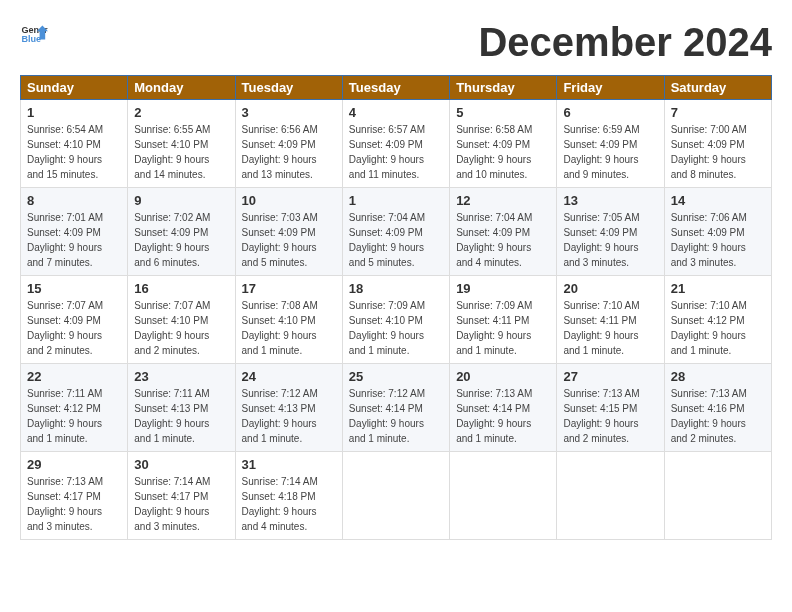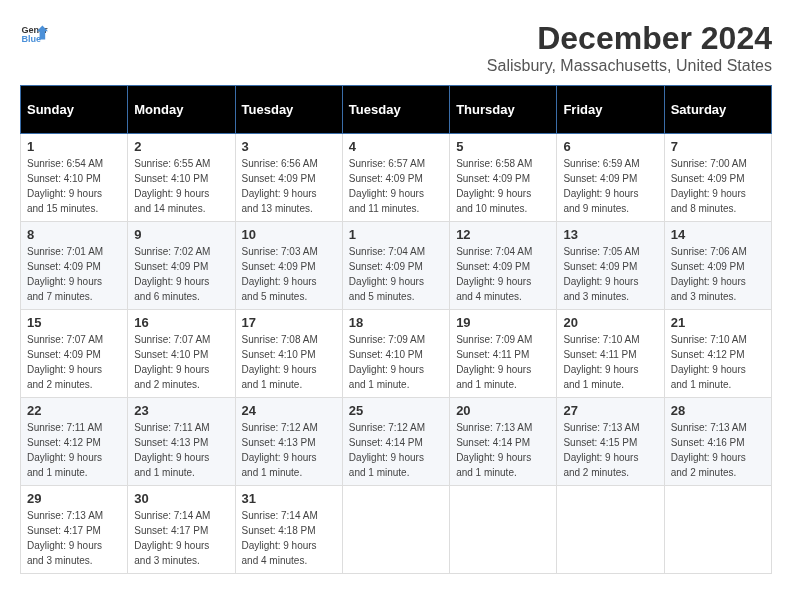--- a/index.html
+++ b/index.html
@@ -22,39 +22,39 @@
       gap: 2px;
     }
     .logo-icon {
       width: 28px;
       height: 28px;
     }
     .title-section {
       text-align: right;
     }
     .main-title {
-      font-size: 32px;
+      font-size: 40px;
       font-weight: bold;
       color: #333;
     }
     .subtitle {
       font-size: 16px;
       color: #555;
     }
     .calendar-table {
       width: 100%;
       border-collapse: collapse;
       font-size: 11px;
     }
     .calendar-table thead th {
-      background-color: #000000;
+      background-color: #a16207;
       color: #fff;
       font-size: 13px;
       font-weight: bold;
-      padding: 16px 6px;
+      padding: 4px 6px;
       text-align: left;
       border: 1px solid #3a6da8;
     }
     .calendar-table tbody td {
       vertical-align: top;
       padding: 5px 6px;
       border: 1px solid #ddd;
       width: calc(100% / 7);
       min-height: 80px;
       background: #fff;
@@ -84,21 +84,20 @@
 <div class="header-section">
   <div class="logo">
     <svg class="logo-icon" viewBox="0 0 40 40">
       <text x="2" y="18" font-size="13" font-weight="bold" fill="#333">General</text>
       <text x="2" y="32" font-size="13" font-weight="bold" fill="#4a90d9">Blue</text>
       <polygon points="32,8 40,16 36,16 36,28 28,28 28,16 24,16" fill="#4a90d9"></polygon>
     </svg>
   </div>
   <div class="title-section">
     <div class="main-title">December 2024</div>
-    <div class="subtitle">Salisbury, Massachusetts, United States</div>
   </div>
 </div>
 
 <table class="calendar-table">
   <thead>
     <tr>
     <th>Sunday</th>
         <th>Monday</th>
         <th>Tuesday</th>
         <th>Tuesday</th>

